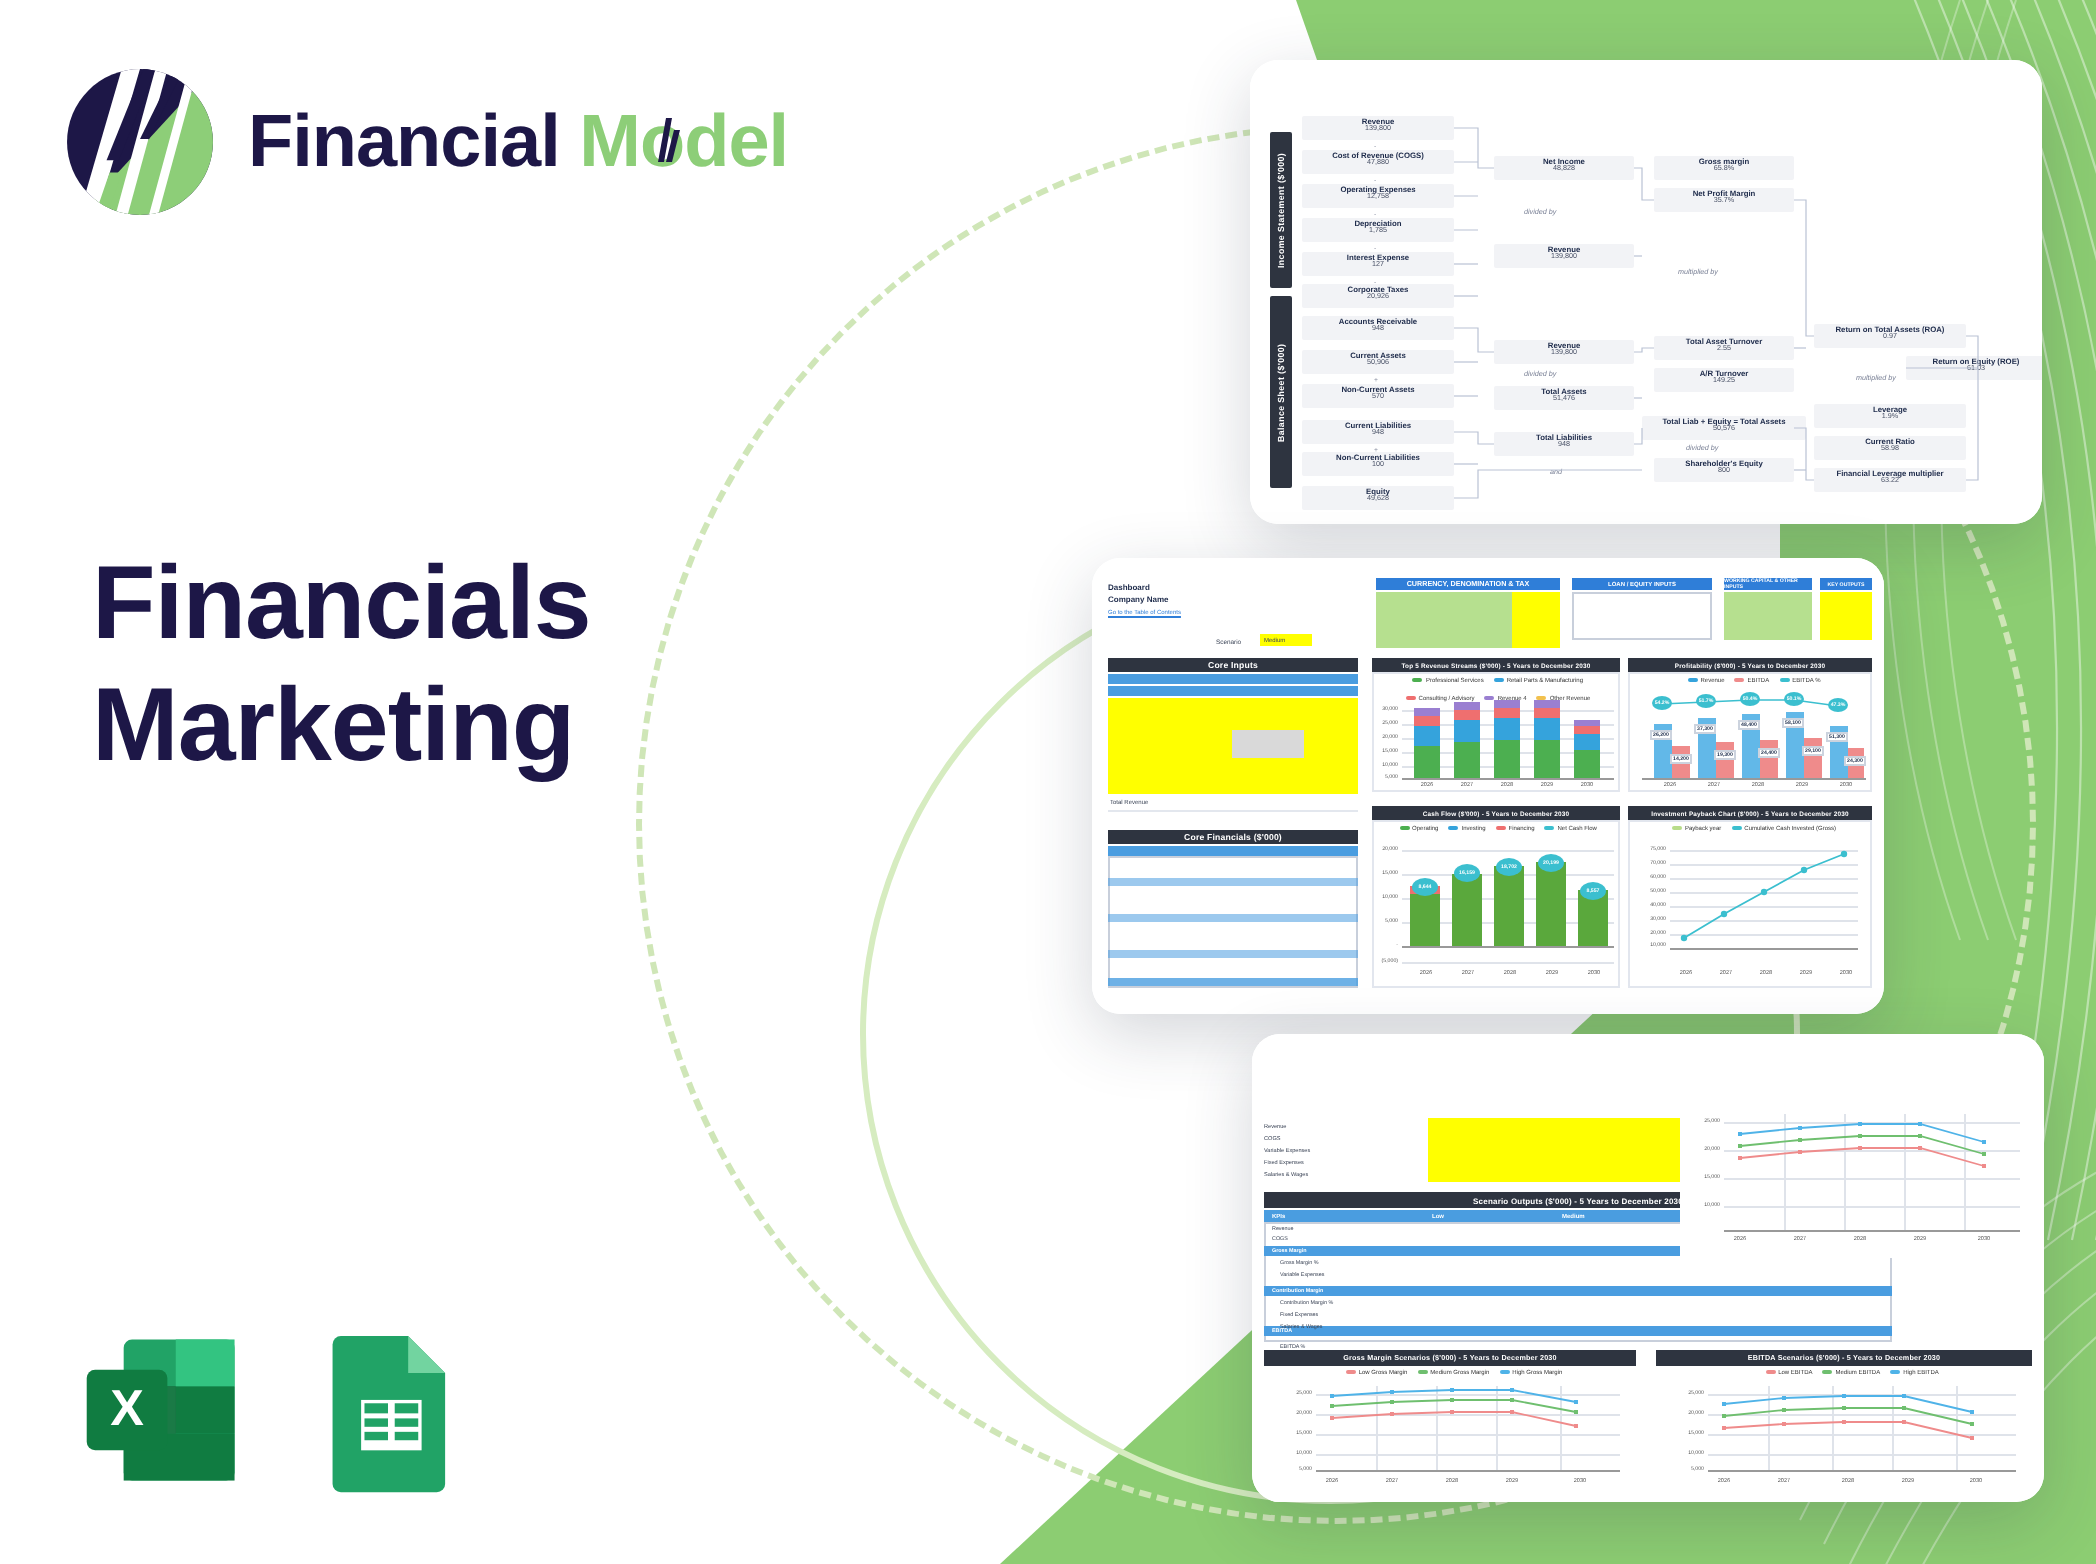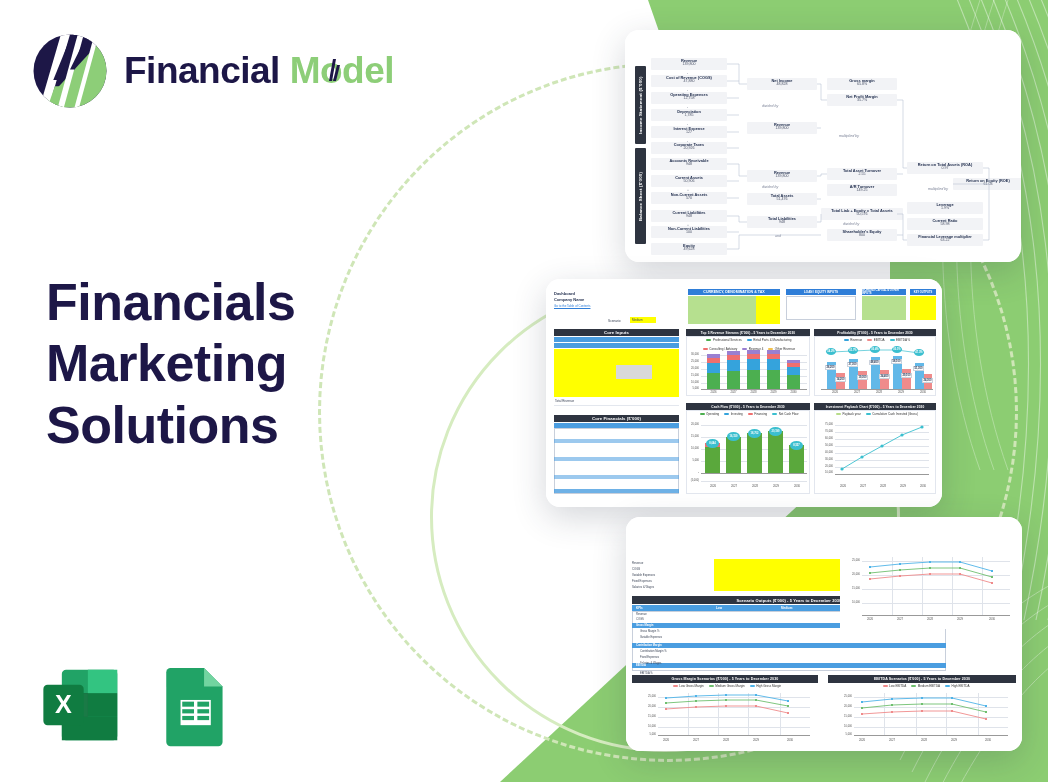--- a/index.html
+++ b/index.html
@@ -232,21 +232,20 @@
       <span class="w1">Financial</span><span>&nbsp;</span><span class="w2 glyph"><span>M</span><span style="position:relative;display:inline-block;">o<svg class="logo-o-mark" viewBox="0 0 13 22">
               <polygon points="2,22 5,22 9,0 6,0" fill="#1d1747"></polygon>
               <polygon points="6,22 9,22 13,6 10,6" fill="#1d1747"></polygon>
             </svg></span><span>del</span></span>
     </div>
   </div>
 
   <div class="headline">
     <span class="ln">Financials</span>
     <span class="ln">Marketing</span>
-    <span class="ln">Solutions</span>
   </div>
 
   <div class="app-icons">
     <svg class="app-icon" viewBox="0 0 100 100">
       <rect x="26" y="8" width="66" height="84" rx="5" fill="#21a366"></rect>
       <rect x="57" y="8" width="35" height="28" fill="#33c481"></rect>
       <rect x="57" y="36" width="35" height="28" fill="#107c41"></rect>
       <rect x="26" y="36" width="31" height="28" fill="#185c37"></rect>
       <rect x="26" y="64" width="66" height="28" fill="#107c41"></rect>
       <rect x="26" y="36" width="31" height="28" fill="#1a7a46"></rect>

